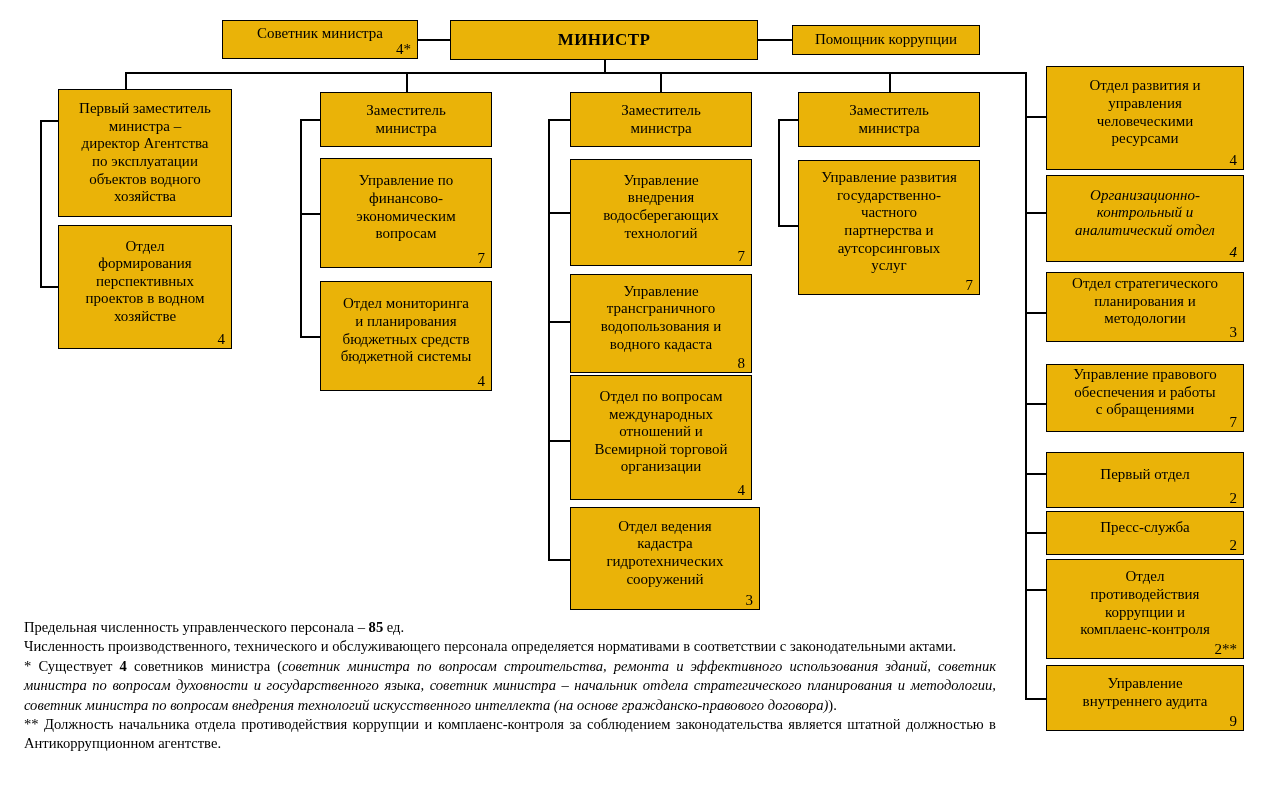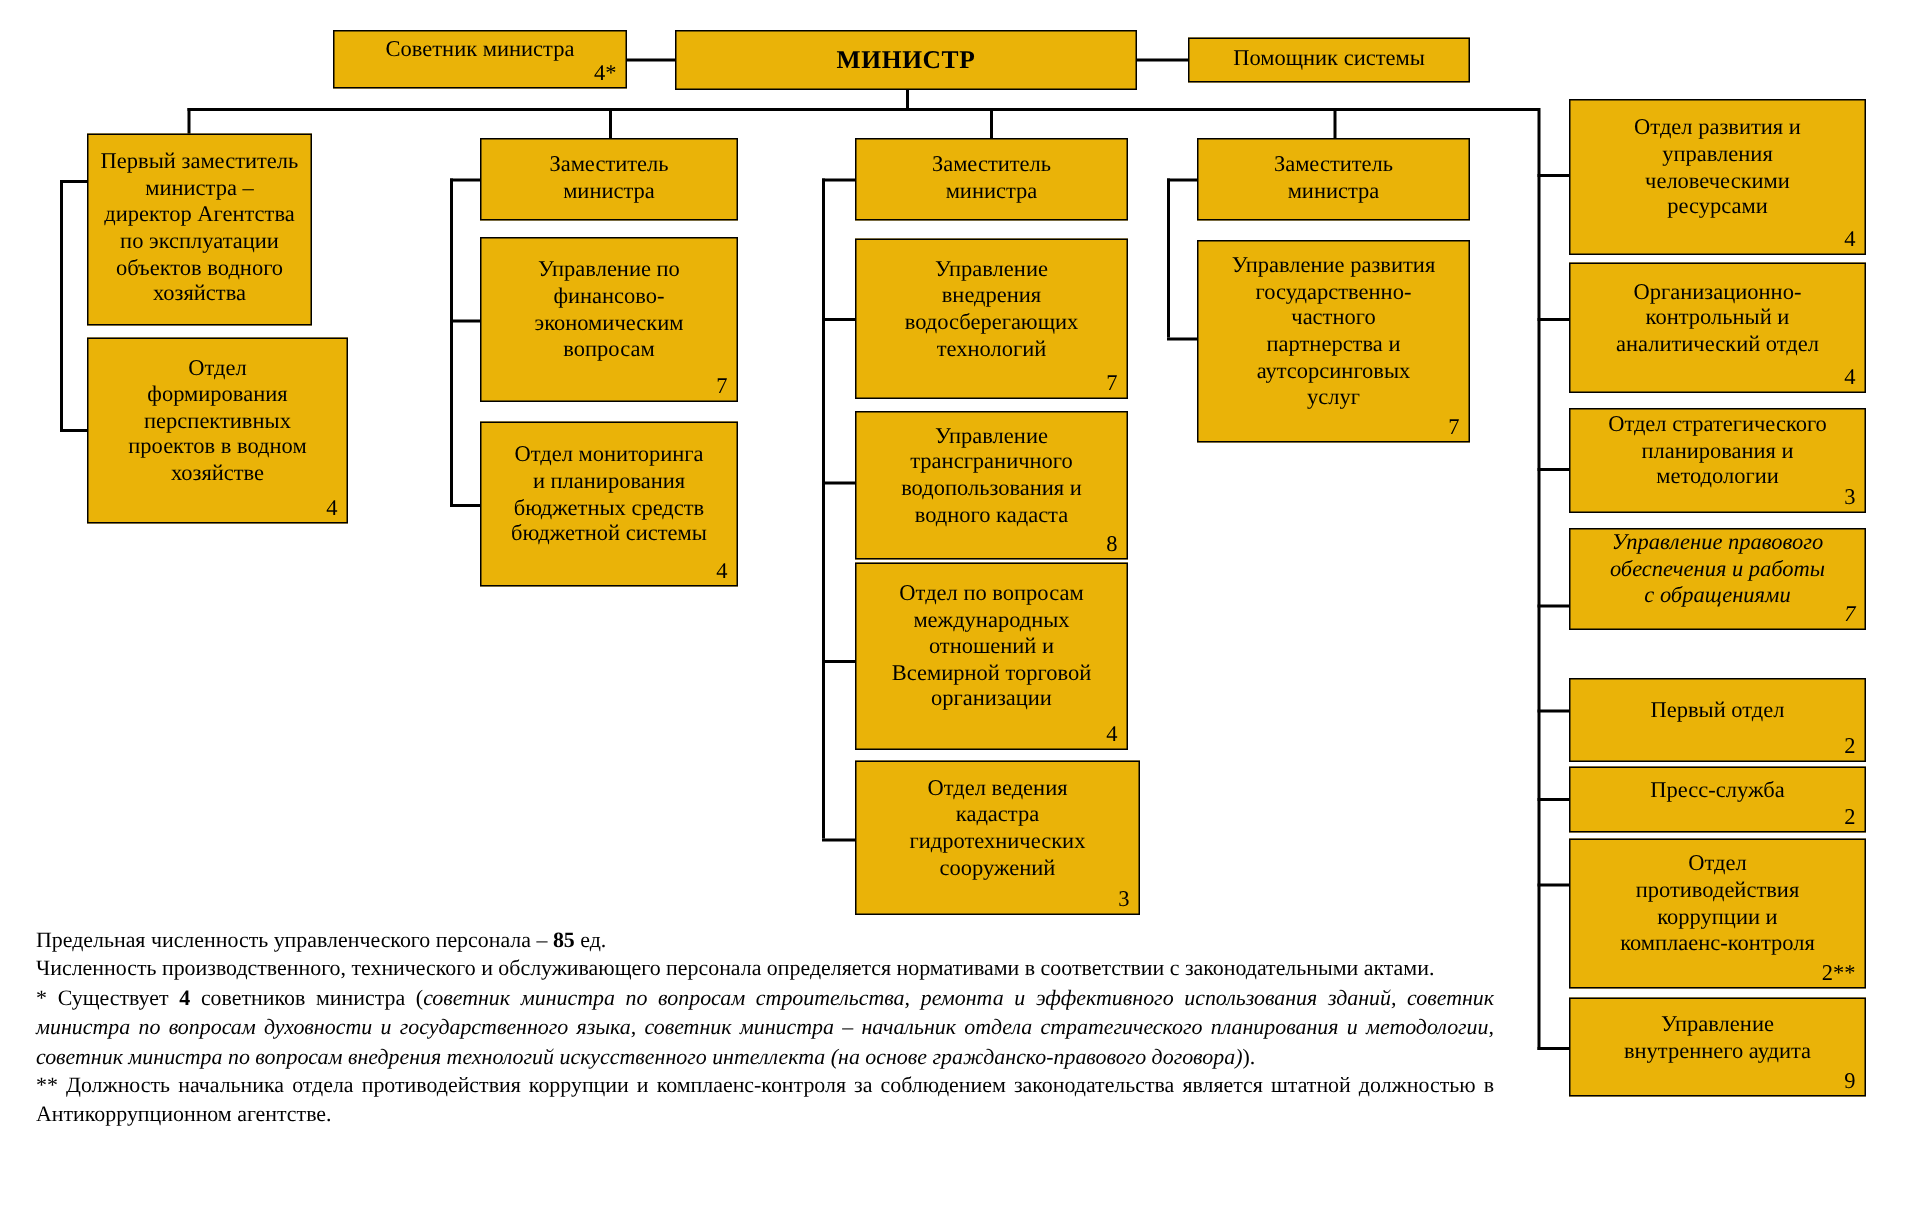--- a/index.html
+++ b/index.html
@@ -130,24 +130,24 @@
   <div class="box withcount" style="left:222px; top:20px; width:196px; height:39px;">
     <span class="label">Советник министра</span>
     <span class="count">4*</span>
   </div>
 
   <div class="box minister" style="left:450px; top:20px; width:308px; height:40px;">
     <span class="label">МИНИСТР</span>
   </div>
 
   <div class="box" style="left:792px; top:25px; width:188px; height:30px;">
-    <span class="label">Помощник системы</span>
-  </div>
-
-  <div class="box" style="left:58px; top:89px; width:150px; height:128px;">
+    <span class="label">Помощник коррупции</span>
+  </div>
+
+  <div class="box" style="left:58px; top:89px; width:174px; height:128px;">
     <span class="label">Первый заместитель
 министра –
 директор Агентства
 по эксплуатации
 объектов водного
 хозяйства</span>
   </div>
   <div class="box withcount" style="left:58px; top:225px; width:174px; height:124px;">
     <span class="label">Отдел
 формирования
@@ -224,33 +224,33 @@
     <span class="count">7</span>
   </div>
 
   <div class="box withcount" style="left:1046px; top:66px; width:198px; height:104px;">
     <span class="label">Отдел развития и
 управления
 человеческими
 ресурсами</span>
     <span class="count">4</span>
   </div>
-  <div class="box withcount" style="left:1046px; top:175px; width:198px; height:87px;">
+  <div class="box withcount" style="left:1046px; top:175px; width:198px; height:87px;font-style:italic;">
     <span class="label">Организационно-
 контрольный и
 аналитический отдел</span>
     <span class="count">4</span>
   </div>
   <div class="box withcount" style="left:1046px; top:272px; width:198px; height:70px;">
     <span class="label">Отдел стратегического
 планирования и
 методологии</span>
     <span class="count">3</span>
   </div>
-  <div class="box withcount" style="left:1046px; top:352px; width:198px; height:68px;font-style:italic;">
+  <div class="box withcount" style="left:1046px; top:364px; width:198px; height:68px;">
     <span class="label">Управление правового
 обеспечения и работы
 с обращениями</span>
     <span class="count">7</span>
   </div>
   <div class="box withcount" style="left:1046px; top:452px; width:198px; height:56px;">
     <span class="label">Первый отдел</span>
     <span class="count">2</span>
   </div>
   <div class="box withcount" style="left:1046px; top:511px; width:198px; height:44px;">

